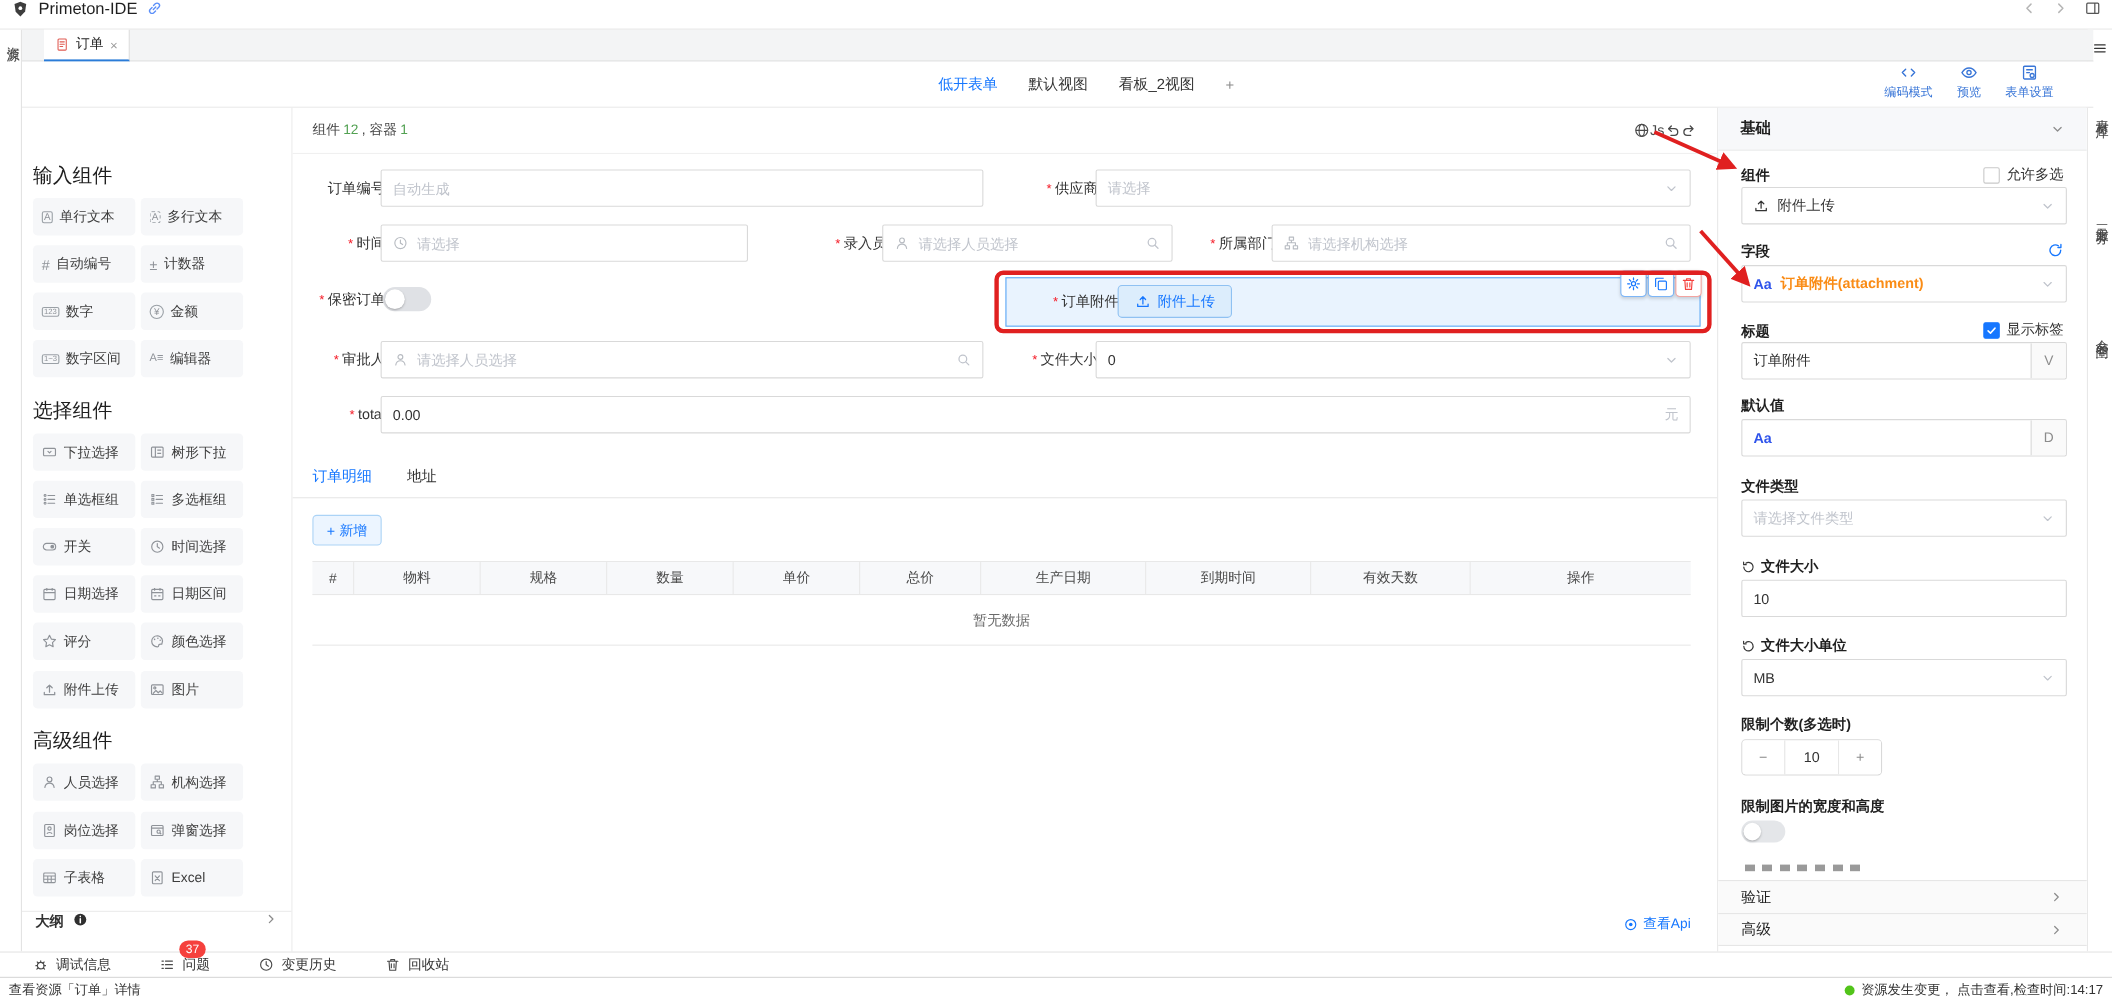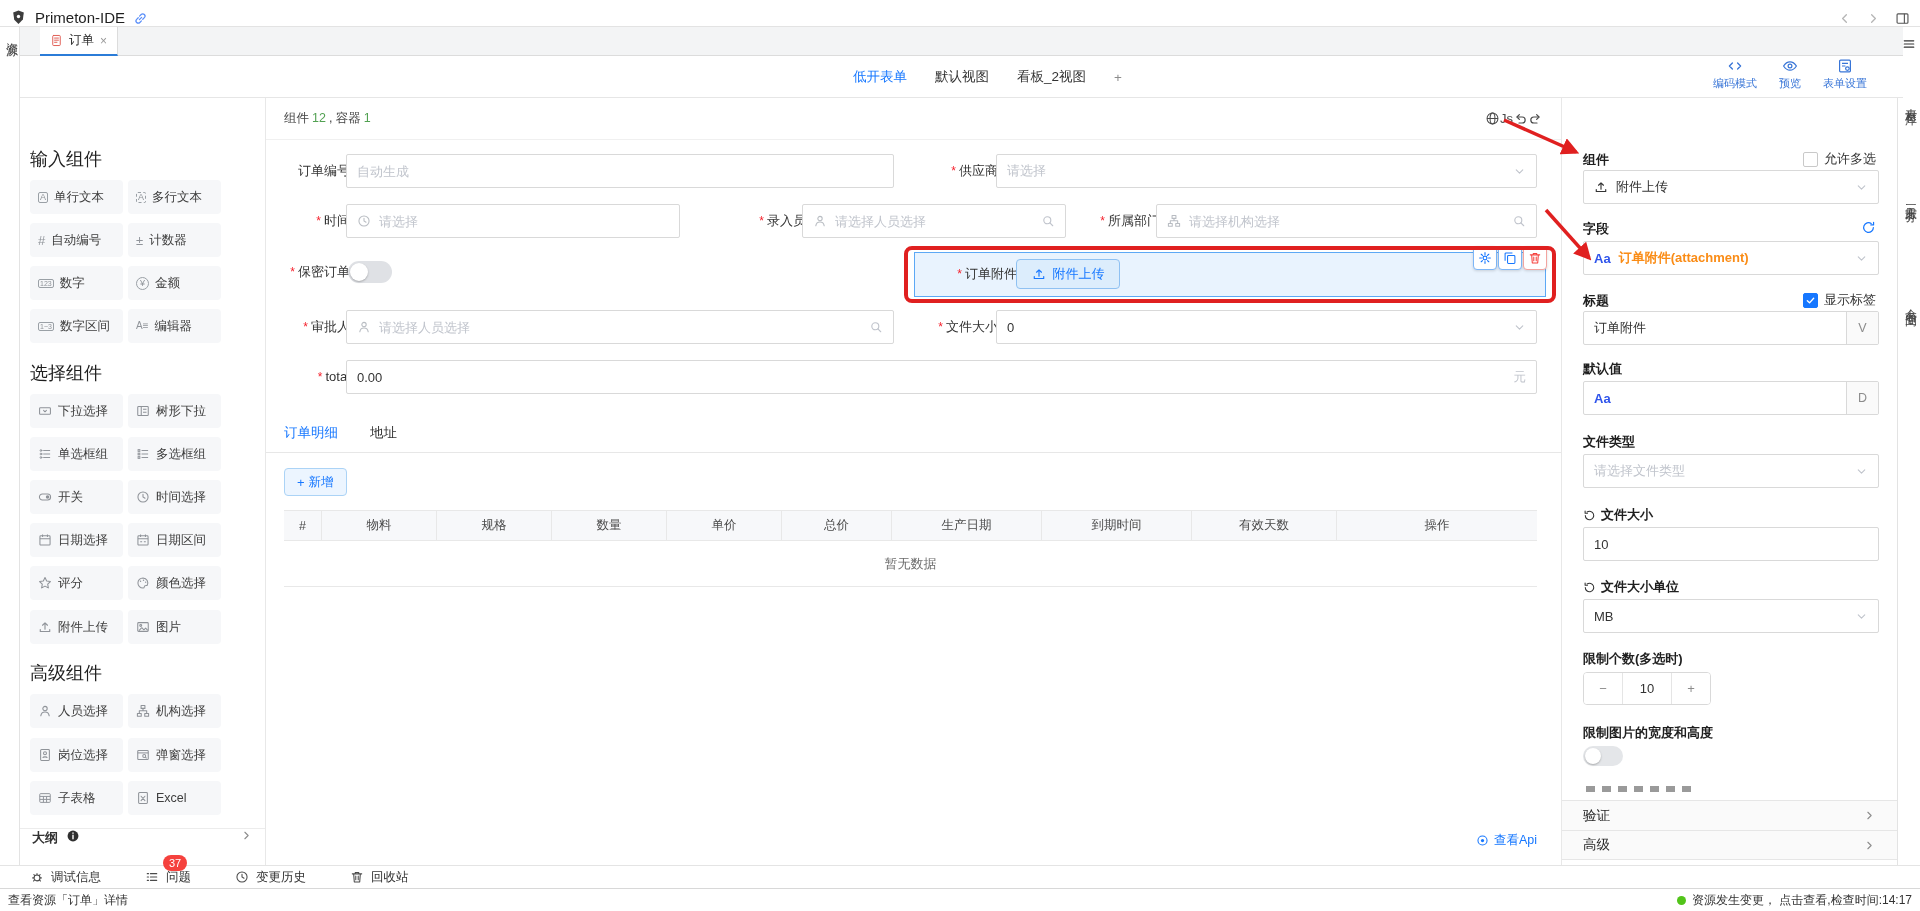--- a/index.html
+++ b/index.html
@@ -3,21 +3,21 @@
 <meta charset="utf-8">
 <style>
   *{box-sizing:border-box;margin:0;padding:0}
   html,body{background:#e9e9e9}
   #root{position:relative;width:1920px;height:911px;background:#fff;overflow:hidden;
         font-family:"Liberation Sans",sans-serif;font-size:13px;color:#333}
   .abs{position:absolute}
   svg.ic{display:inline-block;vertical-align:middle;flex:none}
   
   .titlebar{left:0;top:0;width:1920px;height:27px;background:#fff;border-bottom:1px solid #e3e3e3;
-            display:flex;align-items:flex-end;padding:0 10px;gap:8px}
+            display:flex;align-items:flex-start;padding:0 10px;gap:8px}
   .apptitle{font-size:15px;color:#1f1f1f}
   .tabstrip{left:20px;top:27px;width:1883px;height:29px;background:#f3f4f5;border-bottom:1px solid #dcdcdc}
   .doctab{position:absolute;left:20px;top:0;height:29px;background:#fff;border-right:1px solid #dcdcdc;
           display:flex;align-items:center;padding:0 10px;gap:6px;border-bottom:2px solid #2b7cd8}
   .rail{background:#fff;writing-mode:vertical-rl;text-orientation:upright;color:#444;font-size:12px;
         letter-spacing:2px;text-align:center}
   .viewheader{left:20px;top:56px;width:1883px;height:42px;background:#fff;border-bottom:1px solid #e6e6e6}
   .vtabs{position:absolute;left:833px;top:0;height:42px;display:flex;align-items:center;gap:28px;font-size:13.5px;color:#333}
   .vtab.active{color:#1677ff}
   .vactions{position:absolute;right:36px;top:2px;display:flex;gap:22px;color:#3875d7}
@@ -805,20 +805,26 @@
 
     <div class="apilink">
       <svg class="ic" width="13" height="13">
           <use href="#s-api"></use>
         </svg>
       <span>查看Api</span>
     </div>
   </div>
 
   <div class="abs inspector">
+    <div class="ihead">
+      <span>基础</span>
+      <svg class="ic" width="13" height="13" style="color:#8c8c8c">
+          <use href="#s-chevdown"></use>
+        </svg>
+    </div>
 
     <div class="ilbl" style="top:53px">
         <span>组件</span>
       </div>
     <div class="irt" style="top:52px">
       <span class="cb"></span>
       <span>允许多选</span>
     </div>
     <div class="ifield" style="top:72px">
       <svg class="ic" width="14" height="14" style="color:#333">

